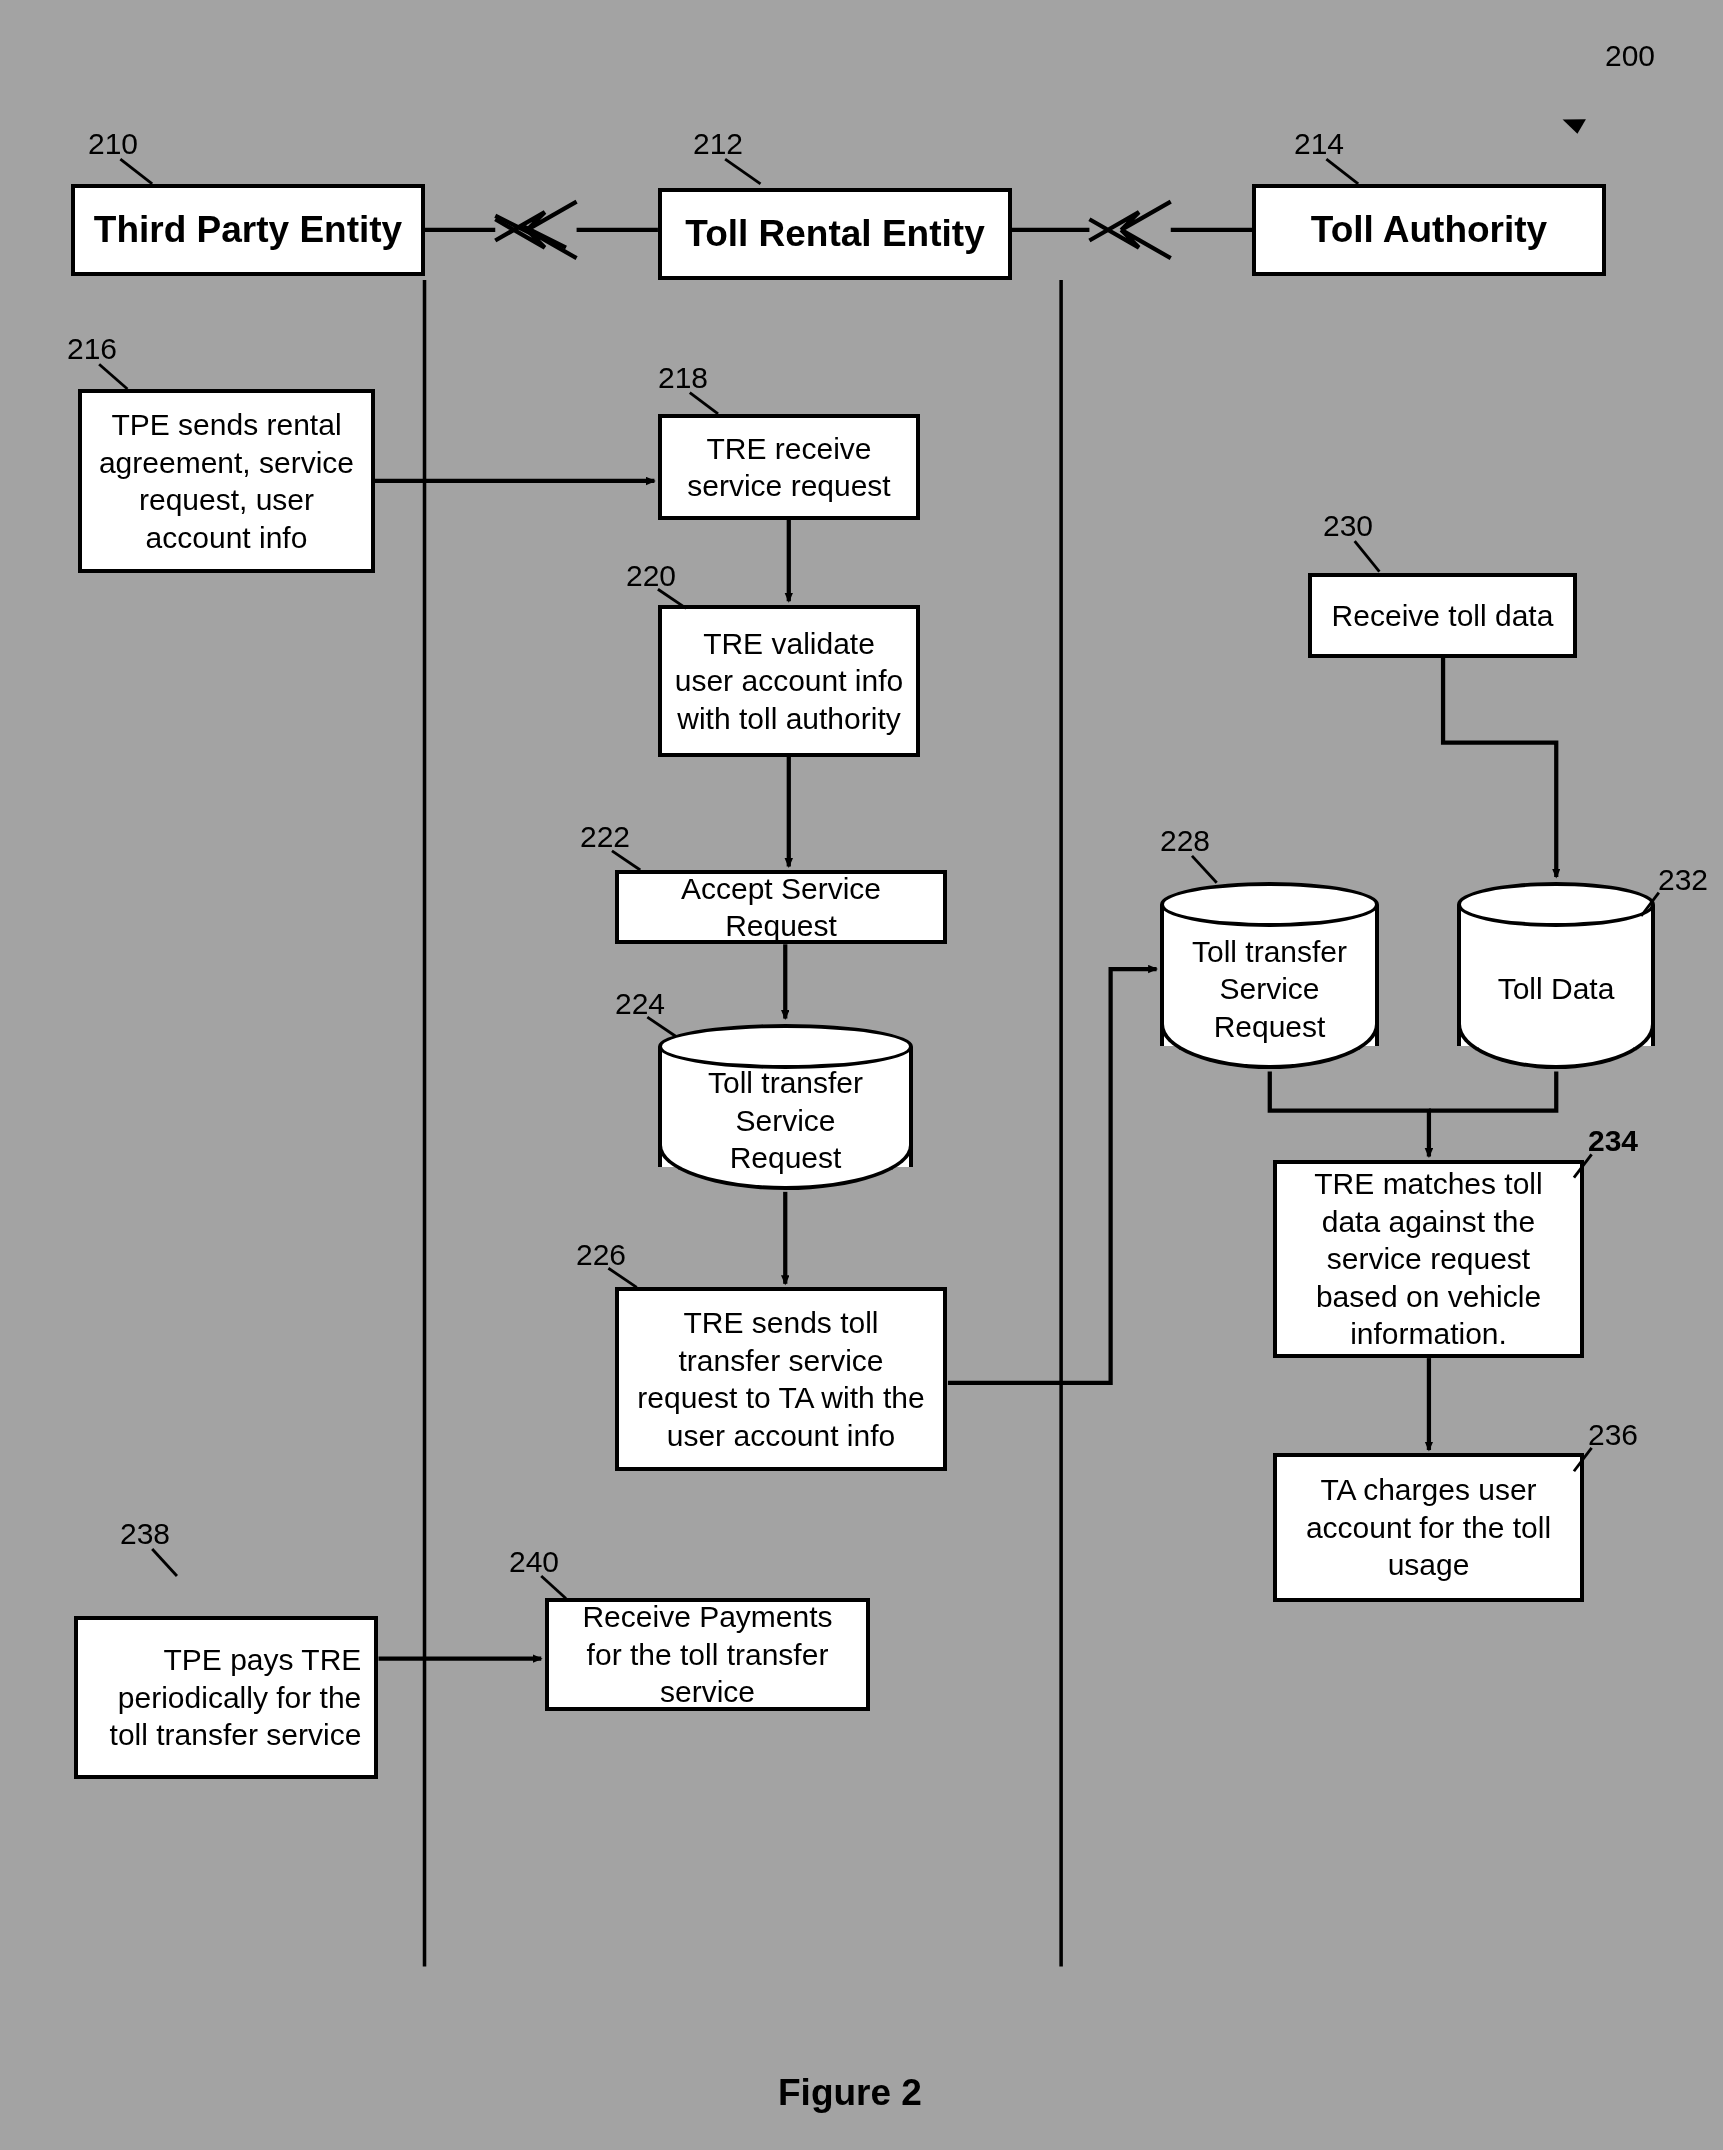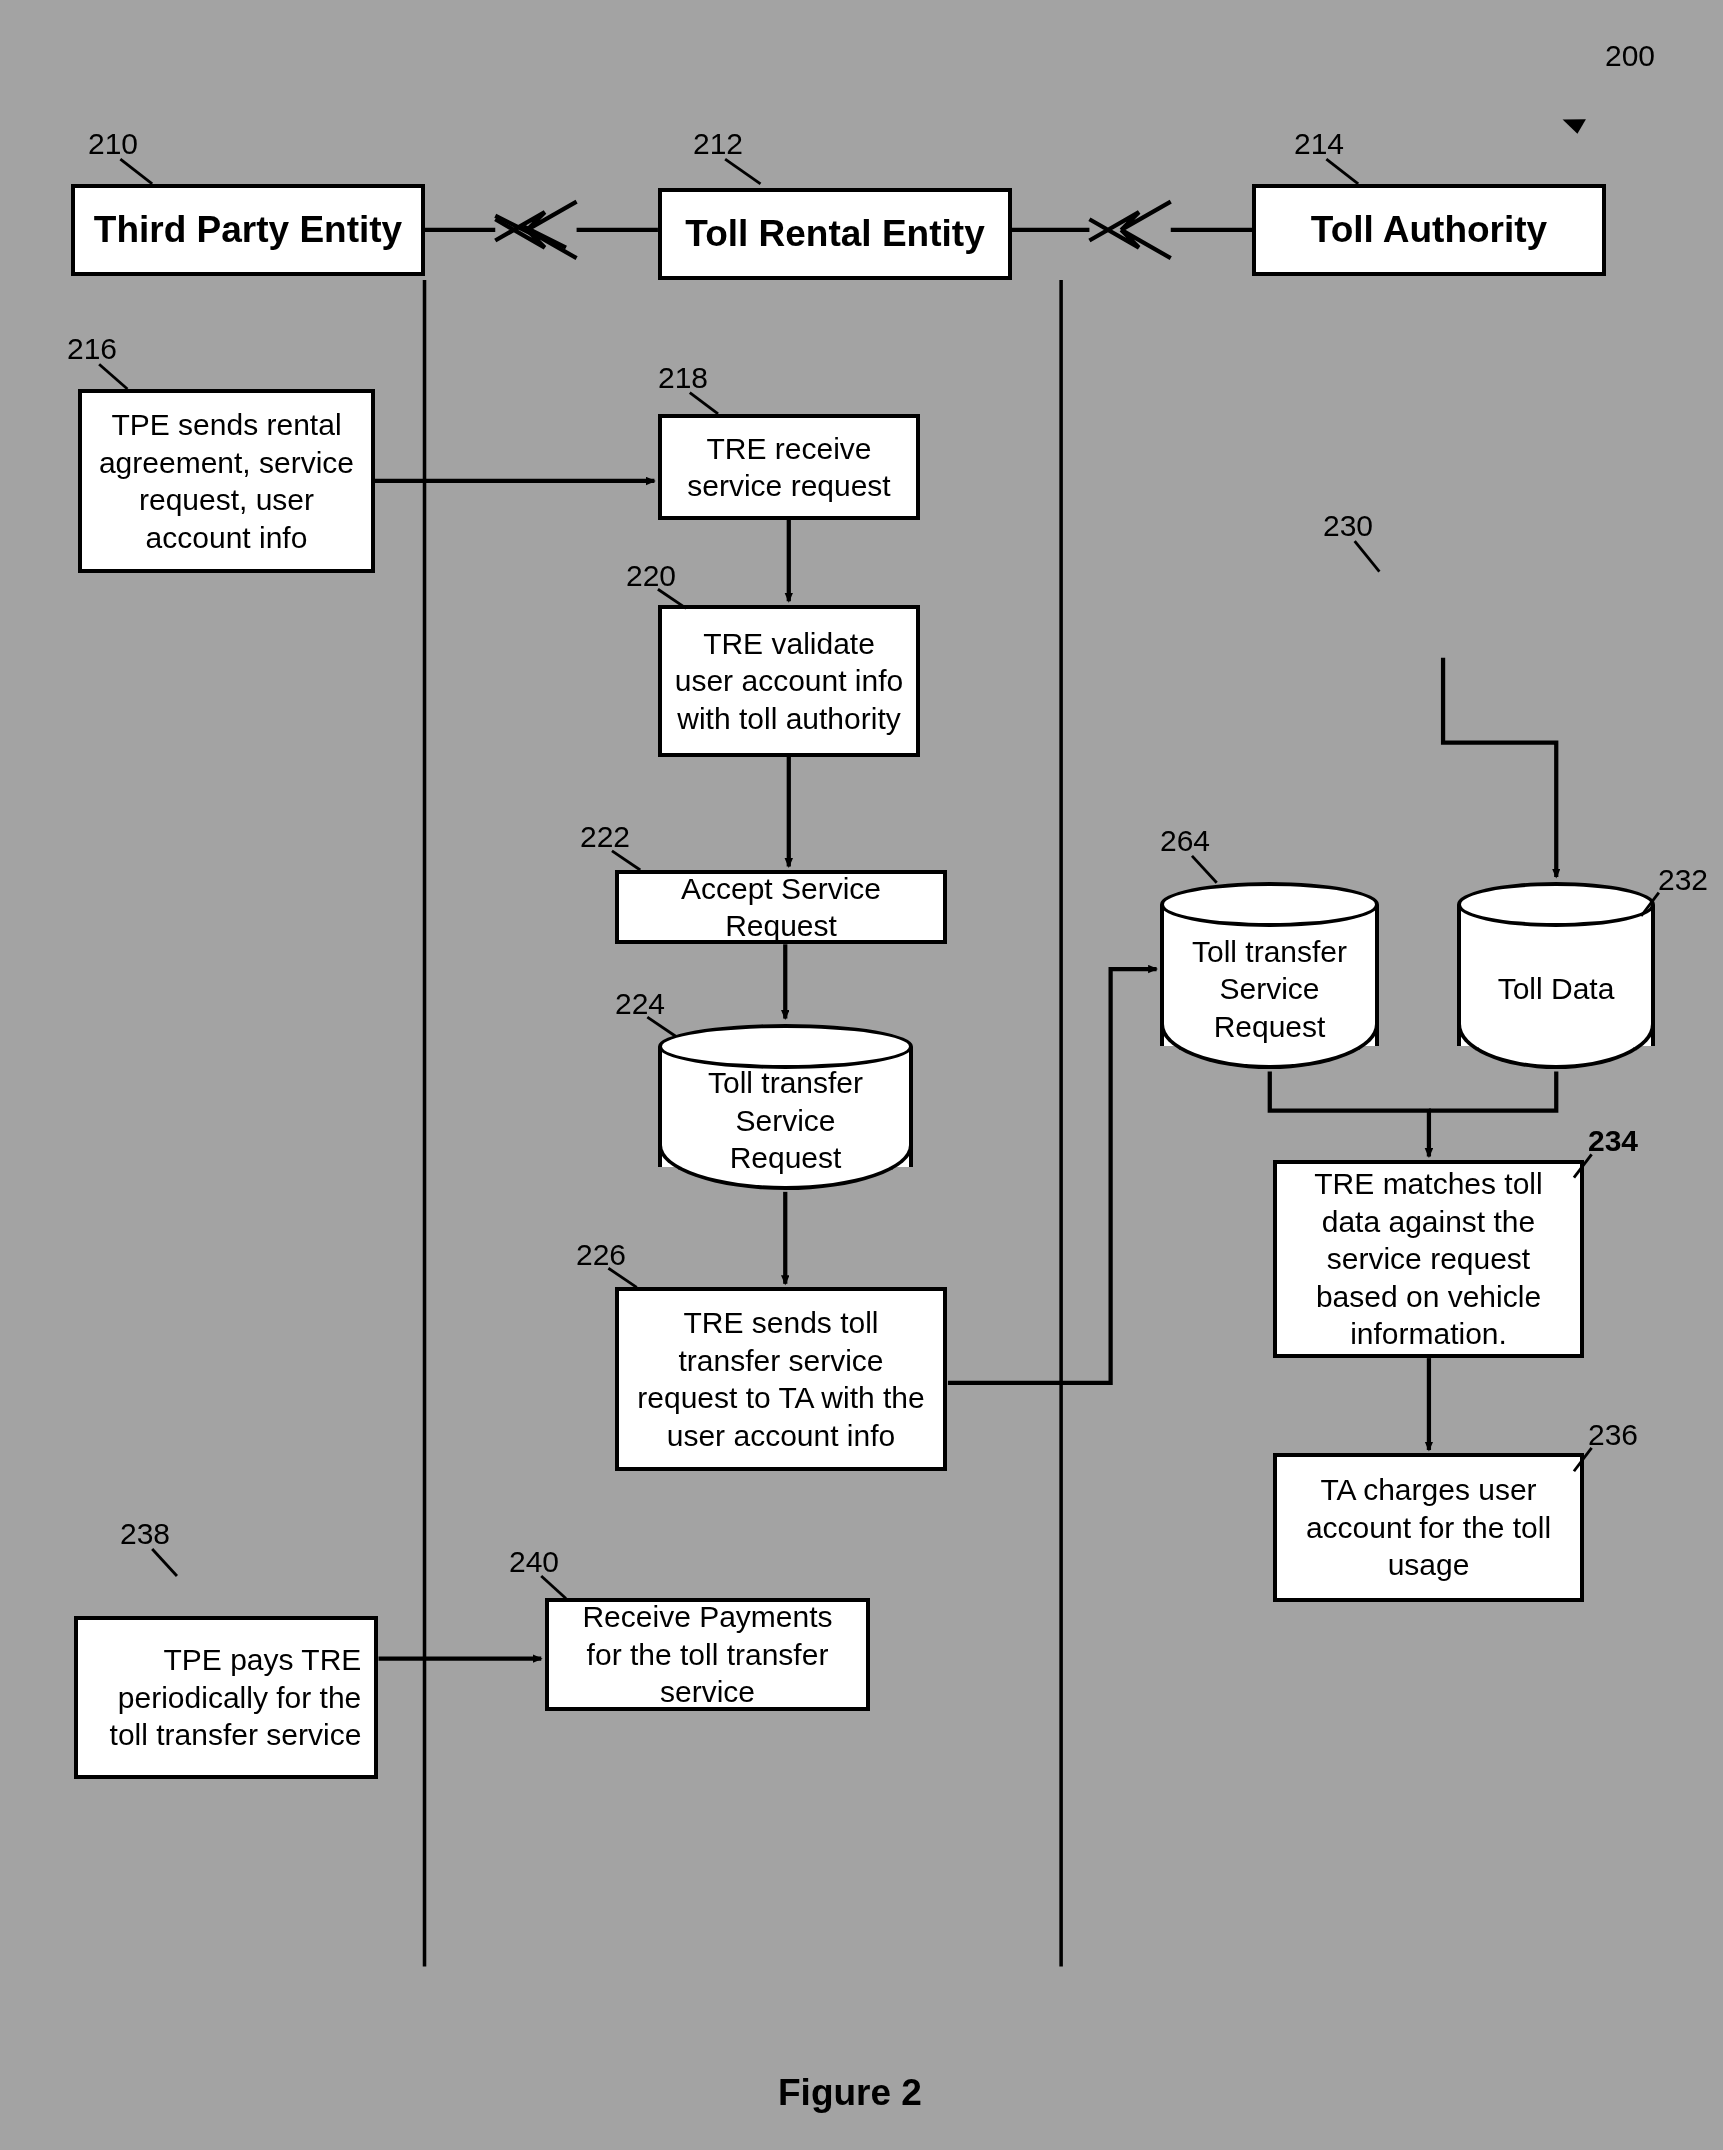--- a/index.html
+++ b/index.html
@@ -165,30 +165,33 @@
   <div class="box" style="left:615px; top:1287px; width:332px; height:184px;">
     <span>TRE sends toll transfer service request to TA with the user account info</span>
   </div>
   <div class="reflabel" style="left:576px; top:1238px;">226</div>
 
   <div class="box" style="left:545px; top:1598px; width:325px; height:113px;">
     <span>Receive Payments for the toll transfer service</span>
   </div>
   <div class="reflabel" style="left:509px; top:1545px;">240</div>
 
+  <div class="box" style="left:1308px; top:573px; width:269px; height:85px;">
+    <span>Receive toll data</span>
+  </div>
   <div class="reflabel" style="left:1323px; top:509px;">230</div>
 
   <div class="cylinder" style="left:1160px; top:905px; width:219px; height:141px;">
     <div class="top"></div>
     <div class="bot"></div>
     <div class="txt">
         <span>Toll transfer Service Request</span>
       </div>
   </div>
-  <div class="reflabel" style="left:1160px; top:824px;">264</div>
+  <div class="reflabel" style="left:1160px; top:824px;">228</div>
 
   <div class="cylinder" style="left:1457px; top:905px; width:198px; height:141px;">
     <div class="top"></div>
     <div class="bot"></div>
     <div class="txt">
         <span>Toll Data</span>
       </div>
   </div>
   <div class="reflabel" style="left:1658px; top:863px;">232</div>
 

